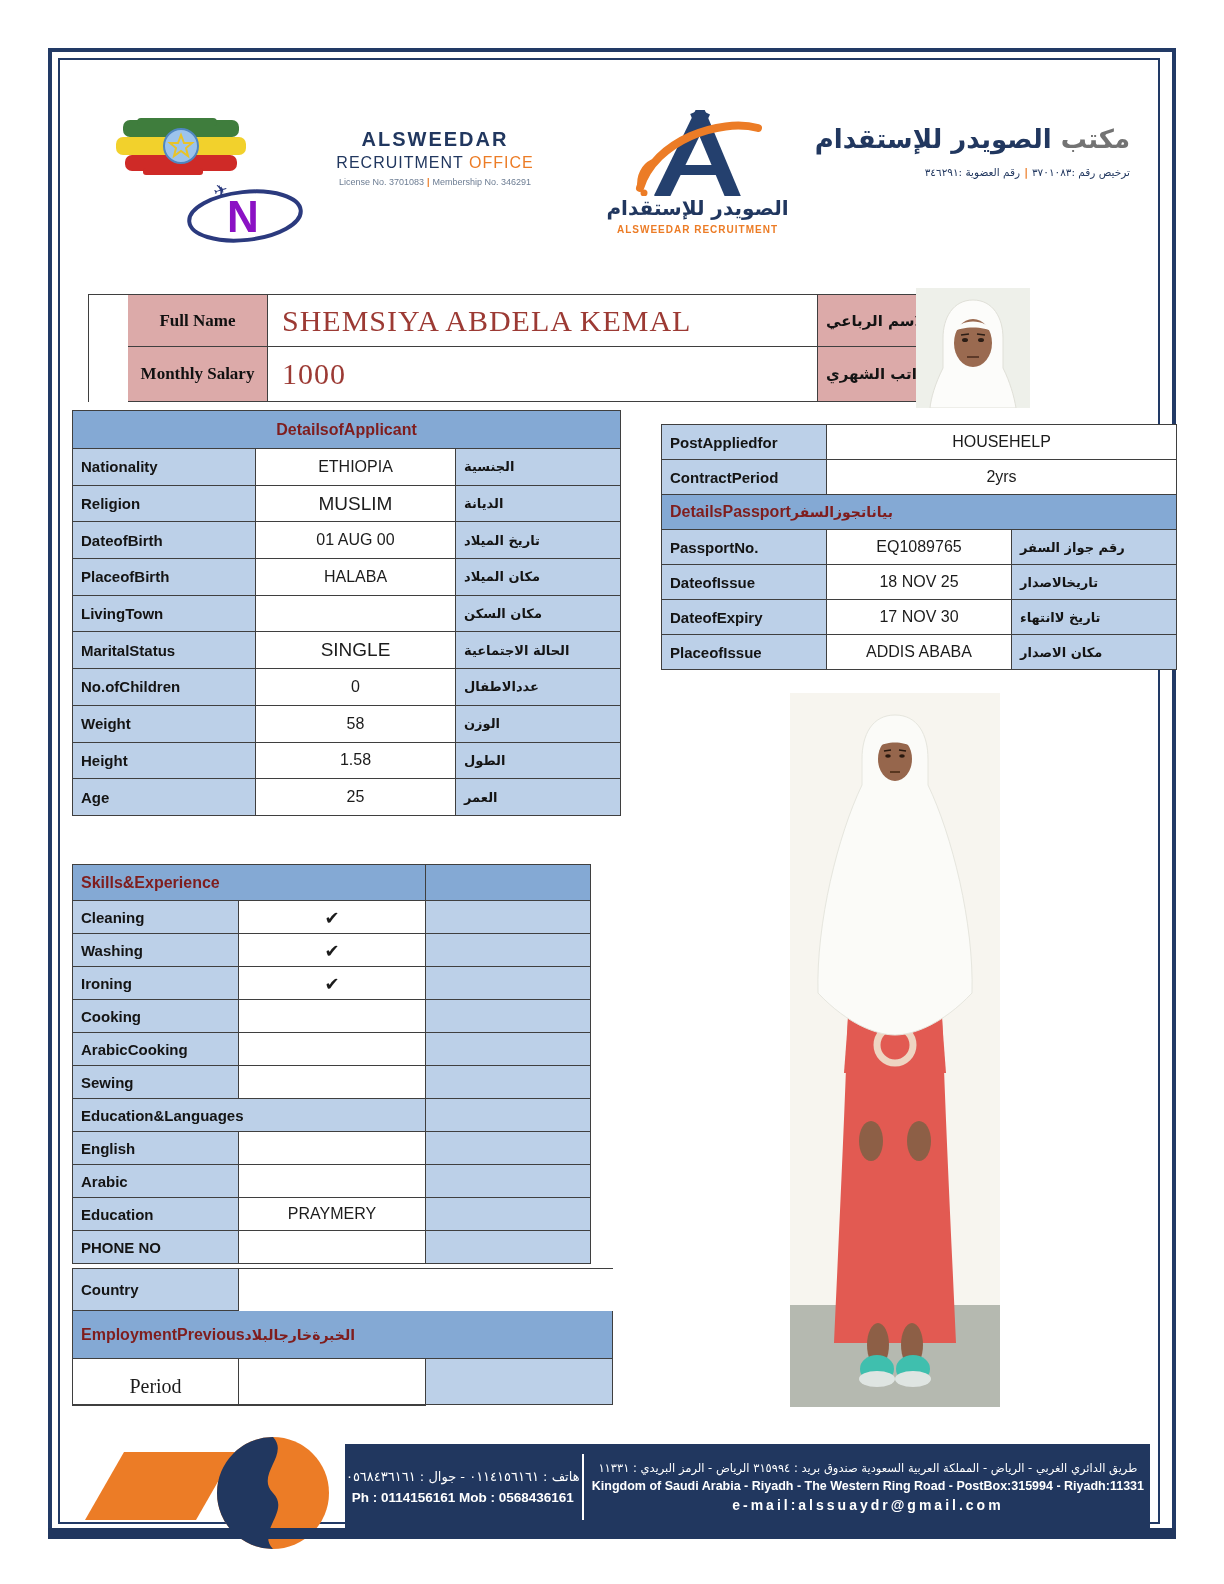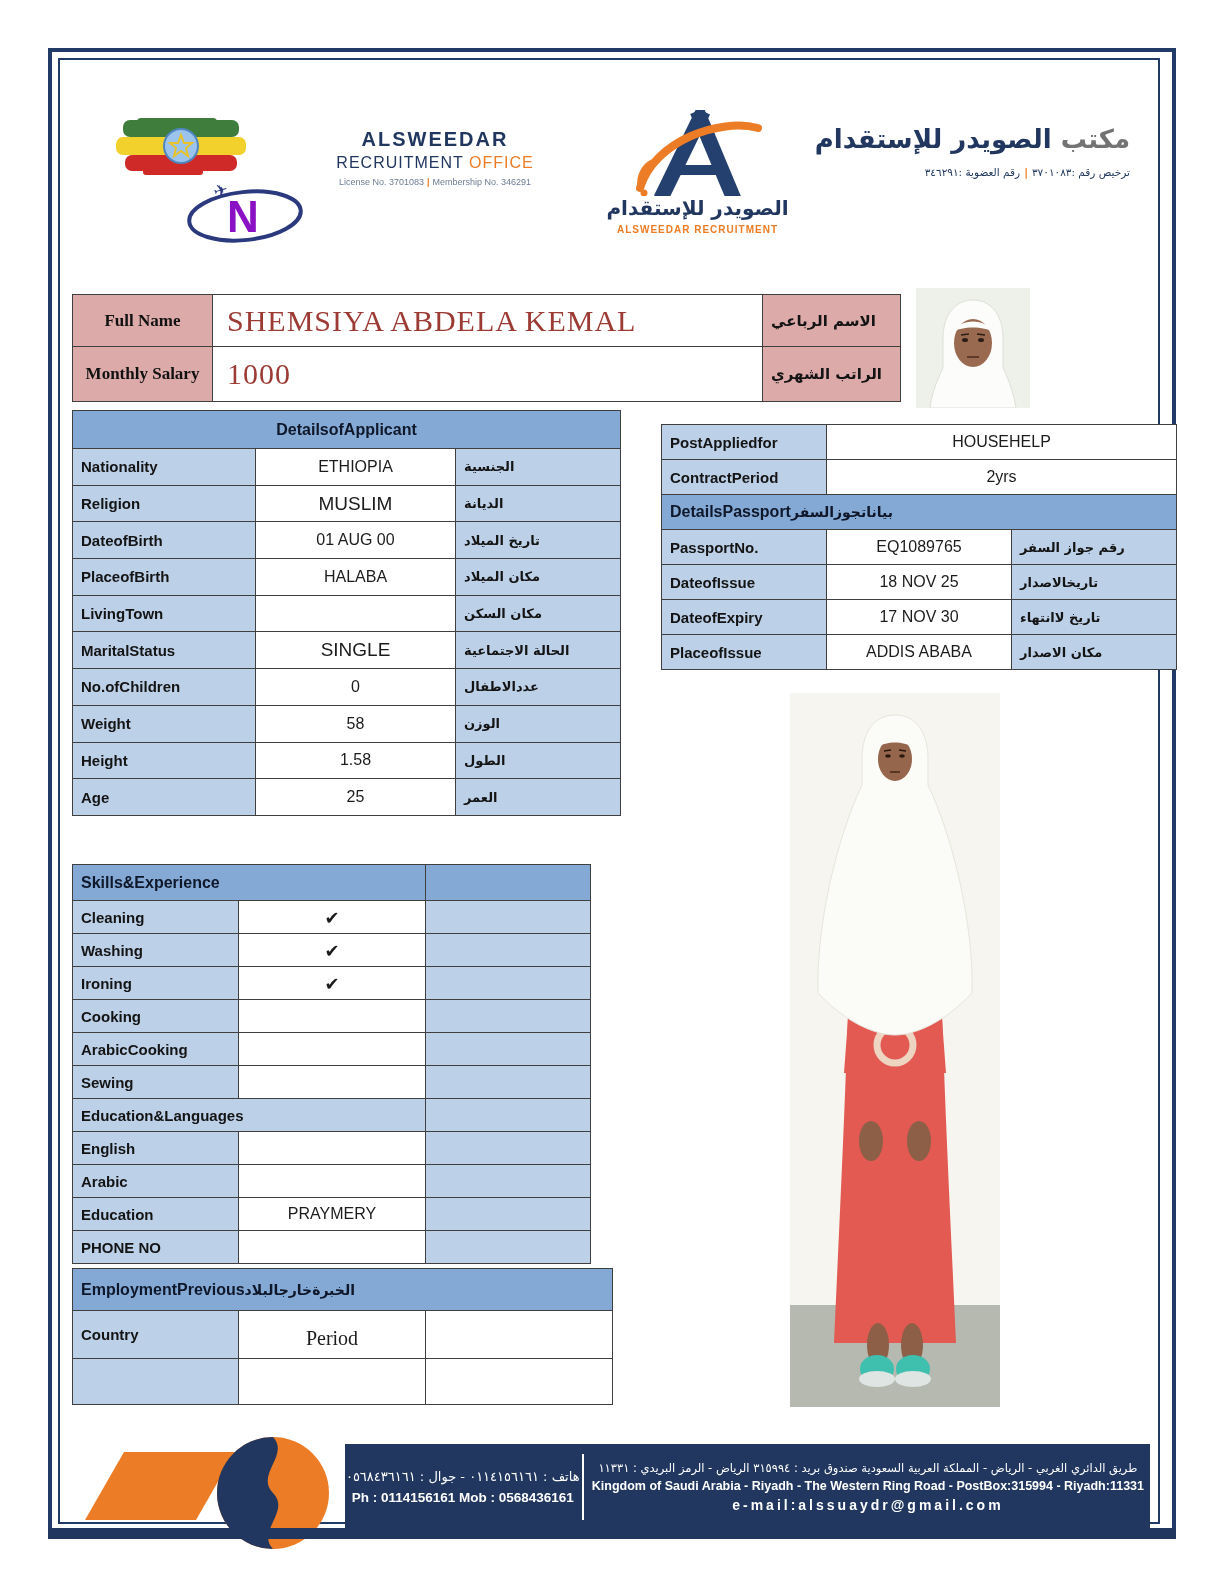--- a/index.html
+++ b/index.html
@@ -28,29 +28,29 @@
   .ar-sub .sep{color:#ec7c26;font-weight:bold;padding:0 4px;}
 
   
   .tbl{display:grid;border-top:1px solid #3f3f3f;border-left:1px solid #3f3f3f;}
   .cell{border-right:1px solid #3f3f3f;border-bottom:1px solid #3f3f3f;box-sizing:border-box;
         display:flex;align-items:center;padding:0 8px;overflow:hidden;}
   .c-label{background:#bcd0e8;font-weight:bold;font-size:15px;color:#141414;}
   .c-value{background:#ffffff;justify-content:center;font-size:16px;color:#1c1c1c;}
   .c-ar{background:#bcd0e8;justify-content:flex-end;direction:rtl;font-family:"DejaVu Sans",sans-serif;
         font-weight:bold;font-size:13px;color:#141414;}
-  .c-head{background:#84a9d4;font-weight:bold;font-size:16px;color:#0f172a;}
+  .c-head{background:#84a9d4;font-weight:bold;font-size:16px;color:#7f1d1d;}
   .c-head.center{justify-content:center;}
   .c-blue{background:#bcd0e8;}
   .span2{grid-column:span 2;}
   .span3{grid-column:span 3;}
   .check{font-family:"DejaVu Sans",sans-serif;font-size:18px;font-weight:bold;}
 
   
-  .name-tbl{left:72px;top:294px;grid-template-columns:140px 550px 138px;grid-template-rows:52px 55px;}
+  .name-tbl{left:88px;top:294px;grid-template-columns:140px 550px 138px;grid-template-rows:52px 55px;padding-left:39px;}
   .c-pink{background:#dcaaa9;}
   .name-label{font-family:"Liberation Serif",serif;font-weight:bold;font-size:17px;justify-content:center;color:#111;}
   .name-value{font-family:"Liberation Serif",serif;font-size:30px;color:#9c3a34;justify-content:flex-start;padding-left:14px;letter-spacing:1px;}
   .name-ar{font-size:15px;}
 
   .details-tbl{left:72px;top:410px;grid-template-columns:183px 200px 165px;grid-template-rows:38px repeat(10,36.7px);}
   .app-tbl{left:645px;top:424px;grid-template-columns:165px 185px 165px;grid-template-rows:repeat(7,35px);margin-left:16px;}
   .skills-tbl{left:72px;top:864px;grid-template-columns:166px 187px 165px;grid-template-rows:36px repeat(6,33px) 33px repeat(4,33px);}
   .emp-tbl{left:72px;top:1268px;grid-template-columns:166px 187px 187px;grid-template-rows:42px 48px 46px;}
   .period-cell{font-family:"Liberation Serif",serif;font-size:20px;}
@@ -266,25 +266,25 @@
     <div class="cell c-label">Education</div>
     <div class="cell c-value">PRAYMERY</div>
     <div class="cell c-blue"></div>
 
     <div class="cell c-label">PHONE NO</div>
     <div class="cell c-value"></div>
     <div class="cell c-blue"></div>
   </div>
 
   <div class="abs tbl emp-tbl">
+    <div class="cell c-label">Country</div>
     <div class="cell c-head span3 mix-head">
       <span class="en">EmploymentPrevious</span>
       <span class="ar">الخبرةخارجالبلاد</span>
     </div>
-    <div class="cell c-label">Country</div>
     <div class="cell c-value period-cell" style="align-items:flex-start;padding-top:16px">Period</div>
     <div class="cell c-value"></div>
     <div class="cell c-blue"></div>
     <div class="cell c-value"></div>
     <div class="cell c-value"></div>
   </div>
 
   <svg class="abs fullbody" viewBox="0 0 210 714">
     <rect width="210" height="714" fill="#f7f5ef"></rect>
     <rect y="612" width="210" height="102" fill="#b5b9b0"></rect>

